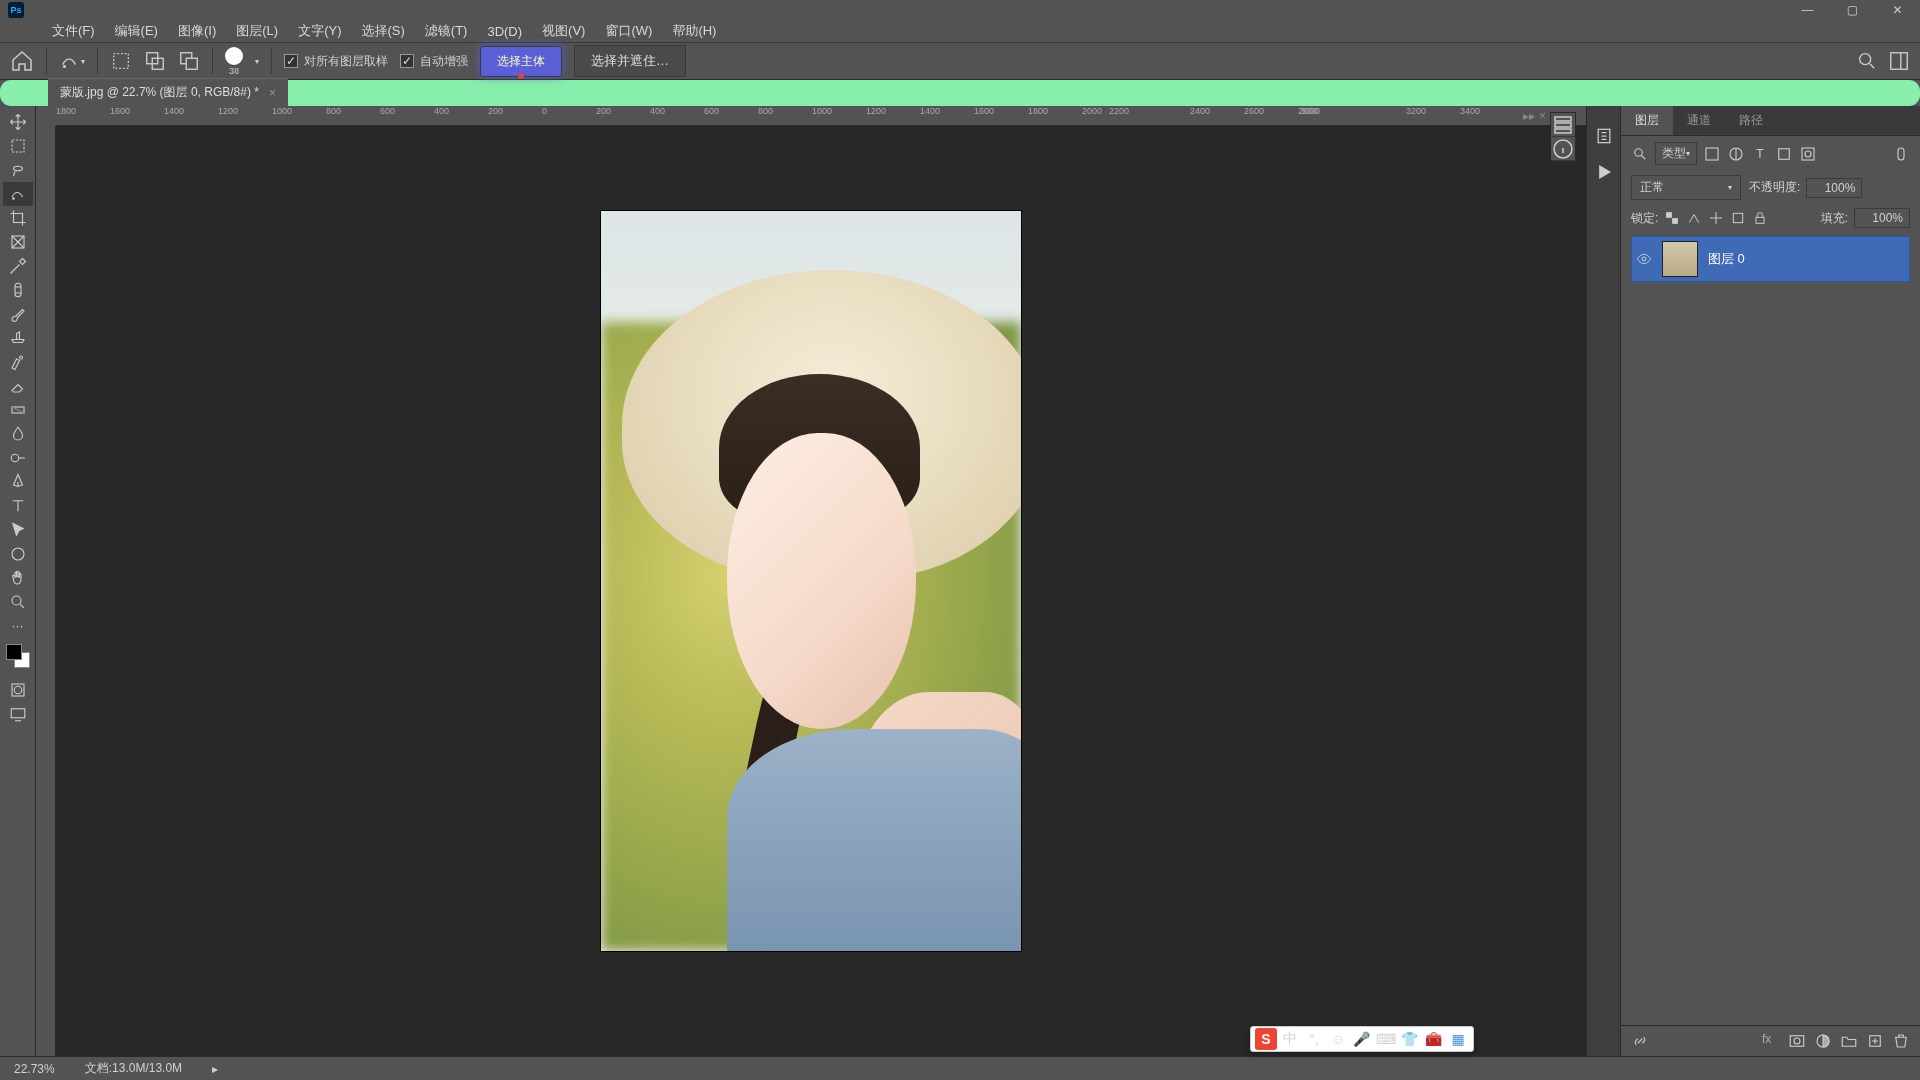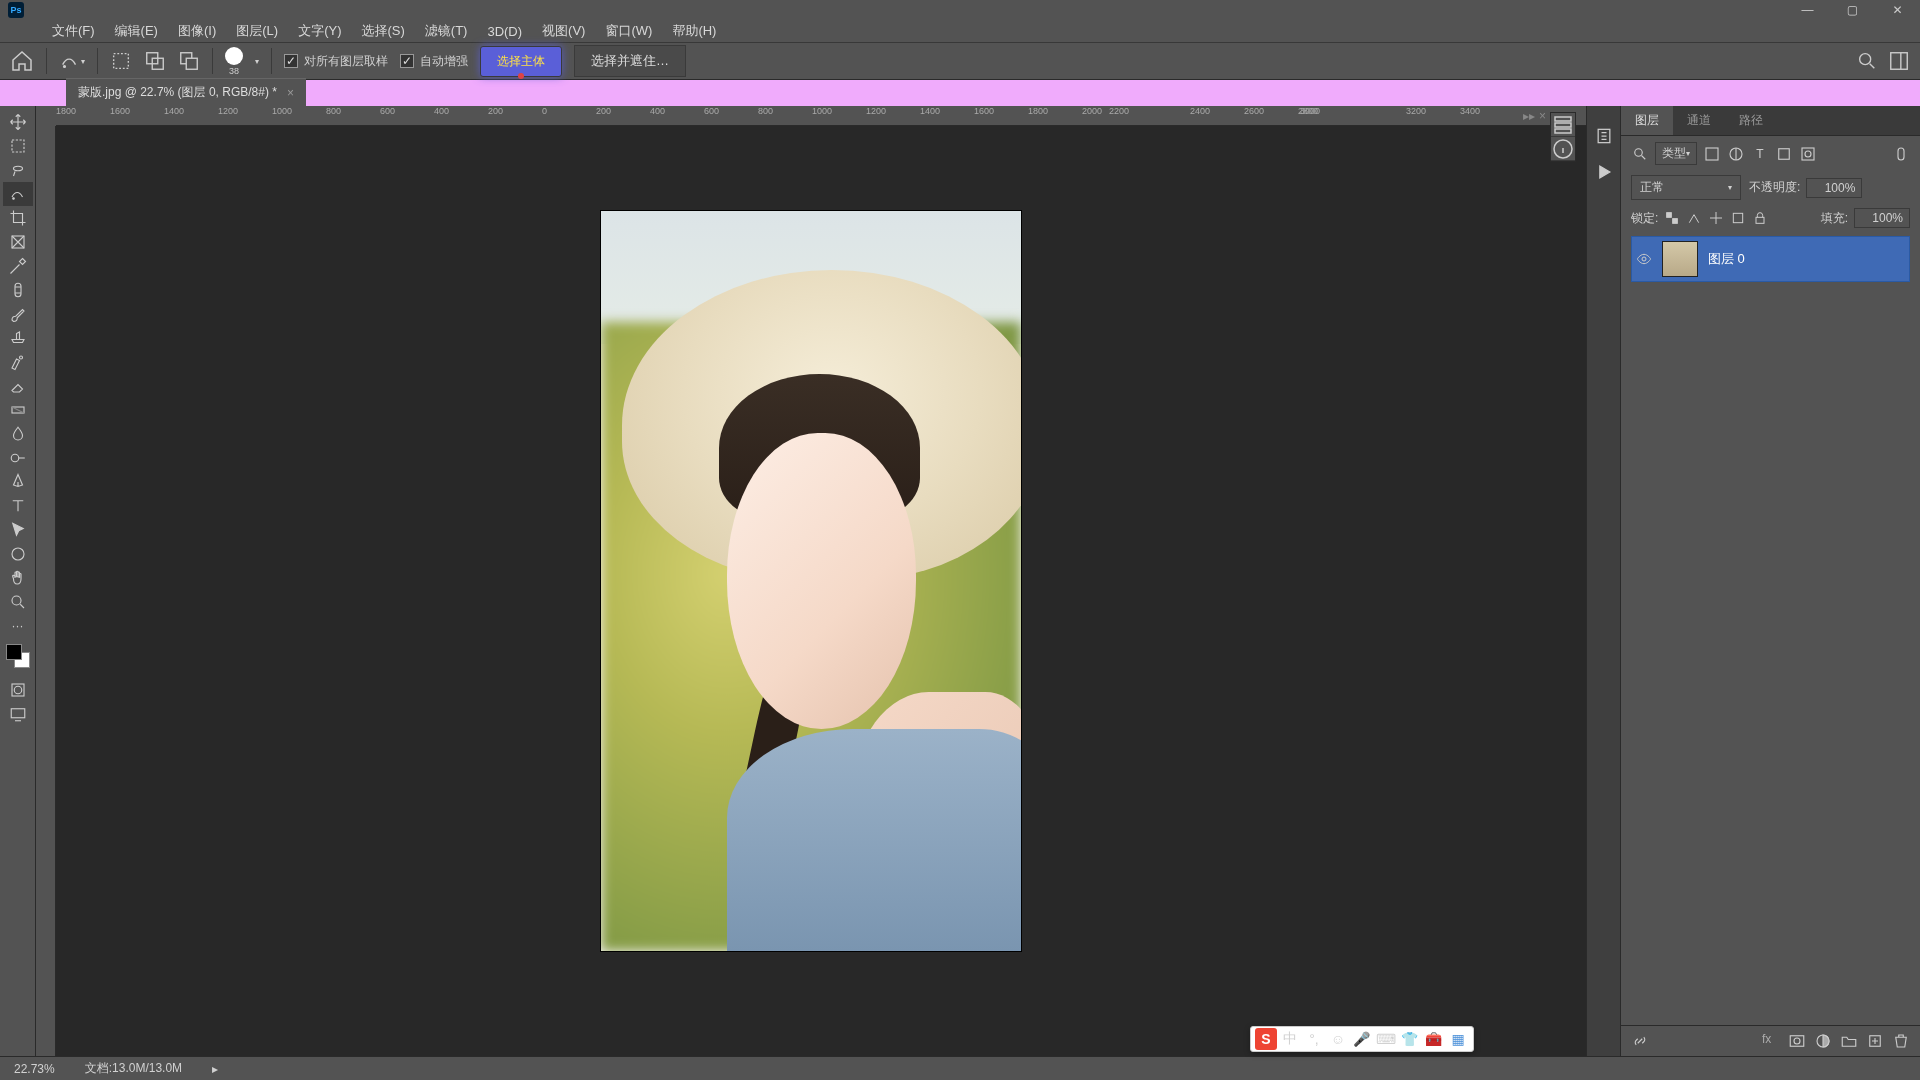--- a/index.html
+++ b/index.html
@@ -20,27 +20,27 @@
 .home-ico { width: 24px; height: 24px; display:flex; align-items:center; justify-content:center; }
 .tool-current { width: 26px; height: 26px; display:flex; align-items:center; justify-content:center; }
 .vline { width: 1px; height: 26px; background: #3a3a3a; }
 .mode-ico { width: 22px; height: 22px; display:flex; align-items:center; justify-content:center; }
 .brush-size { display:flex; flex-direction:column; align-items:center; gap:1px;}
 .brush-dot { width:18px; height:18px; border-radius:50%; background:#fff;}
 .brush-num { font-size:9px; color:#ccc;}
 .chk { display:flex; align-items:center; gap:6px; font-size:13px;}
 .chk-box { width:14px; height:14px; border:1px solid #999; background:#333; display:flex; align-items:center; justify-content:center; font-size:12px; line-height:1; color:#ddd;}
 .opt-btn { padding: 6px 16px; border:1px solid #3a3a3a; background:#4a4a4a; color:#ddd; font-size:13px; cursor:pointer; }
-.opt-btn.highlight { background:#5a5fd8; color:#fde047; border-radius:3px; box-shadow: 0 0 8px rgba(90,95,216,.8); position:relative; }
+.opt-btn.highlight { background:#5a5fd8; color:#fef9c3; border-radius:3px; box-shadow: 0 0 8px rgba(90,95,216,.8); position:relative; }
 .cursor-dot { position:absolute; width:6px; height:6px; background:#d44; border-radius:50%; bottom:-3px; left:50%; transform:translateX(-50%);}
 .opt-right { margin-left:auto; display:flex; gap:10px; align-items:center; }
 .opt-right div { width:22px; height:22px; display:flex; align-items:center; justify-content:center;}
 
 
-.tabrow { height: 26px; background: #f0abfc; display:flex; align-items:flex-end; padding-left: 66px; }
+.tabrow { height: 26px; background: #86efac; display:flex; align-items:flex-end; padding-left: 48px; border-radius: 11px; }
 .tab { background:#535353; padding:5px 12px; font-size:13px; color:#ddd; display:flex; align-items:center; gap:10px; border-top:1px solid #666; }
 .tab-close { color:#999; cursor:pointer; }
 
 
 .main { display:flex; height: calc(1080px - 20px - 22px - 38px - 26px - 24px); }
 .tools { width: 36px; background:#535353; border-right:1px solid #2a2a2a; display:flex; flex-direction:column; align-items:center; padding-top:4px; gap:0; }
 .tool { width:30px; height:24px; display:flex; align-items:center; justify-content:center; color:#ccc; cursor:pointer; position:relative;}
 .tool.sel { background:#3a3a3a; }
 .tool svg { width:18px; height:18px; }
 .swatch { margin-top:6px; width:24px; height:24px; position:relative;}

